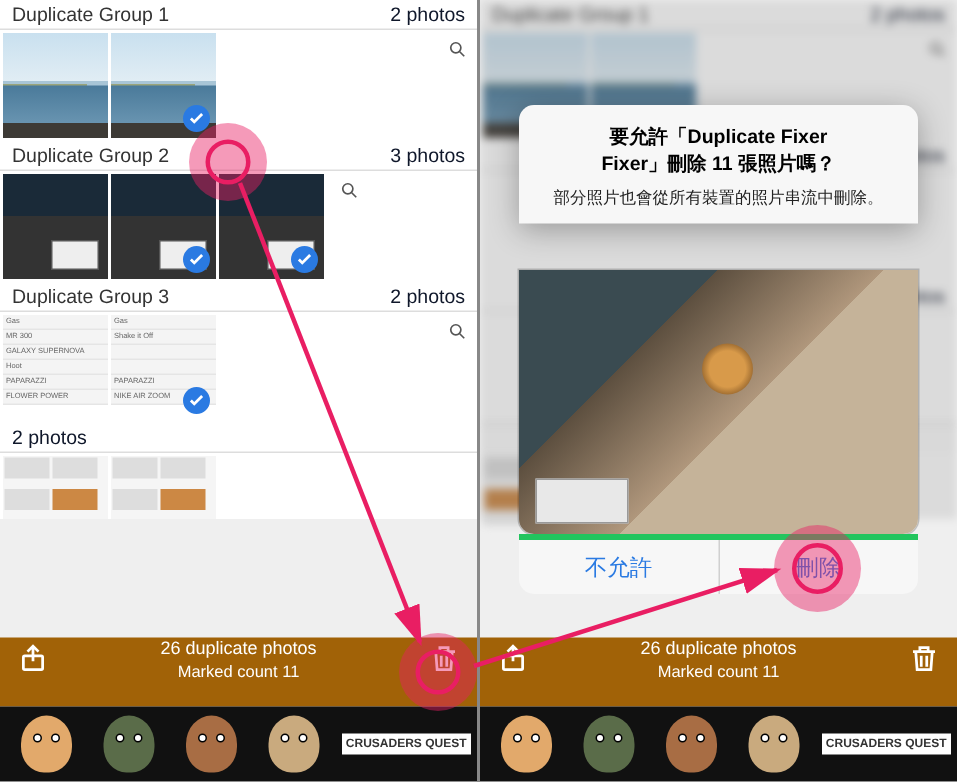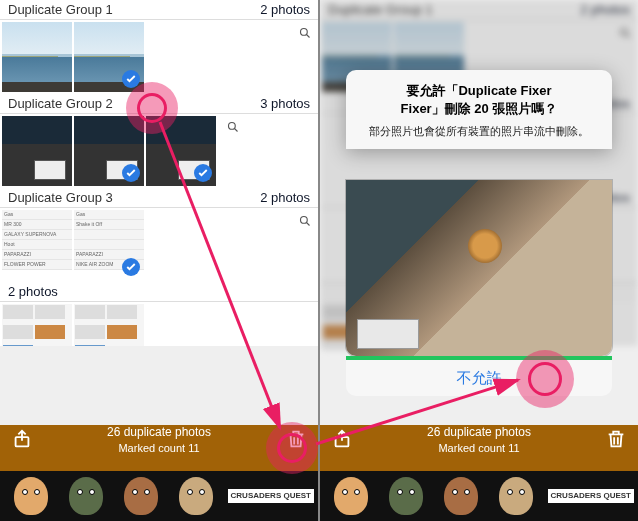--- a/index.html
+++ b/index.html
@@ -254,26 +254,27 @@
     </div>
 
     <div class="big-photo">
         <div class="cat"></div>
         <div class="box"></div>
       </div>
 
     <div class="dialog">
       <div class="title">
         <span>要允許「Duplicate Fixer</span><br>
-        <span>Fixer」刪除 20 張照片嗎？</span>
+        <span>Fixer」刪除 11 張照片嗎？</span>
       </div>
       <div class="msg">部分照片也會從所有裝置的照片串流中刪除。</div>
     </div>
     <div class="dlg-btns">
       <div class="dlg-btn">不允許</div>
+      <div class="dlg-btn">刪除</div>
     </div>
 
     <div class="toolbar">
       <div class="tb-icon">
           <svg viewBox="0 0 24 24" width="22" height="22">
             <rect x="5" y="10" width="14" height="10" rx="1"></rect>
             <path d="M12 14V3M8 7l4-4 4 4"></path>
           </svg>
         </div>
       <div class="tb-center">

